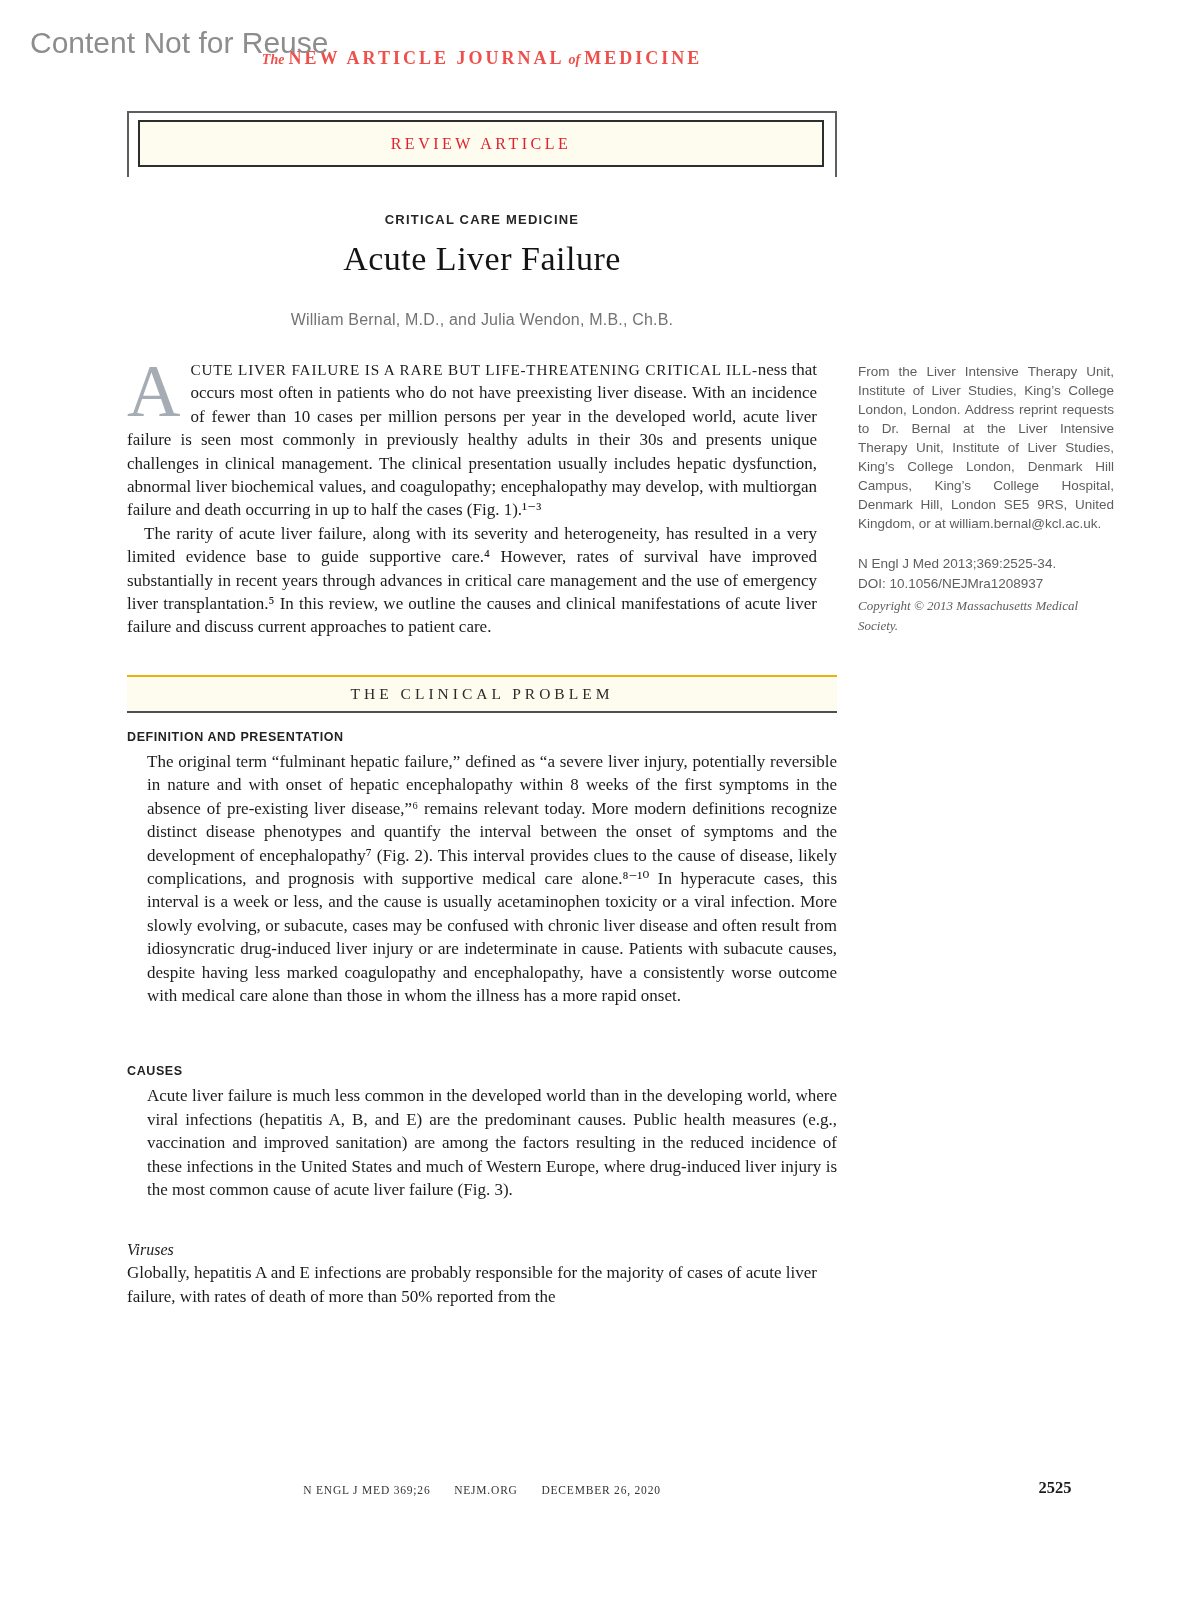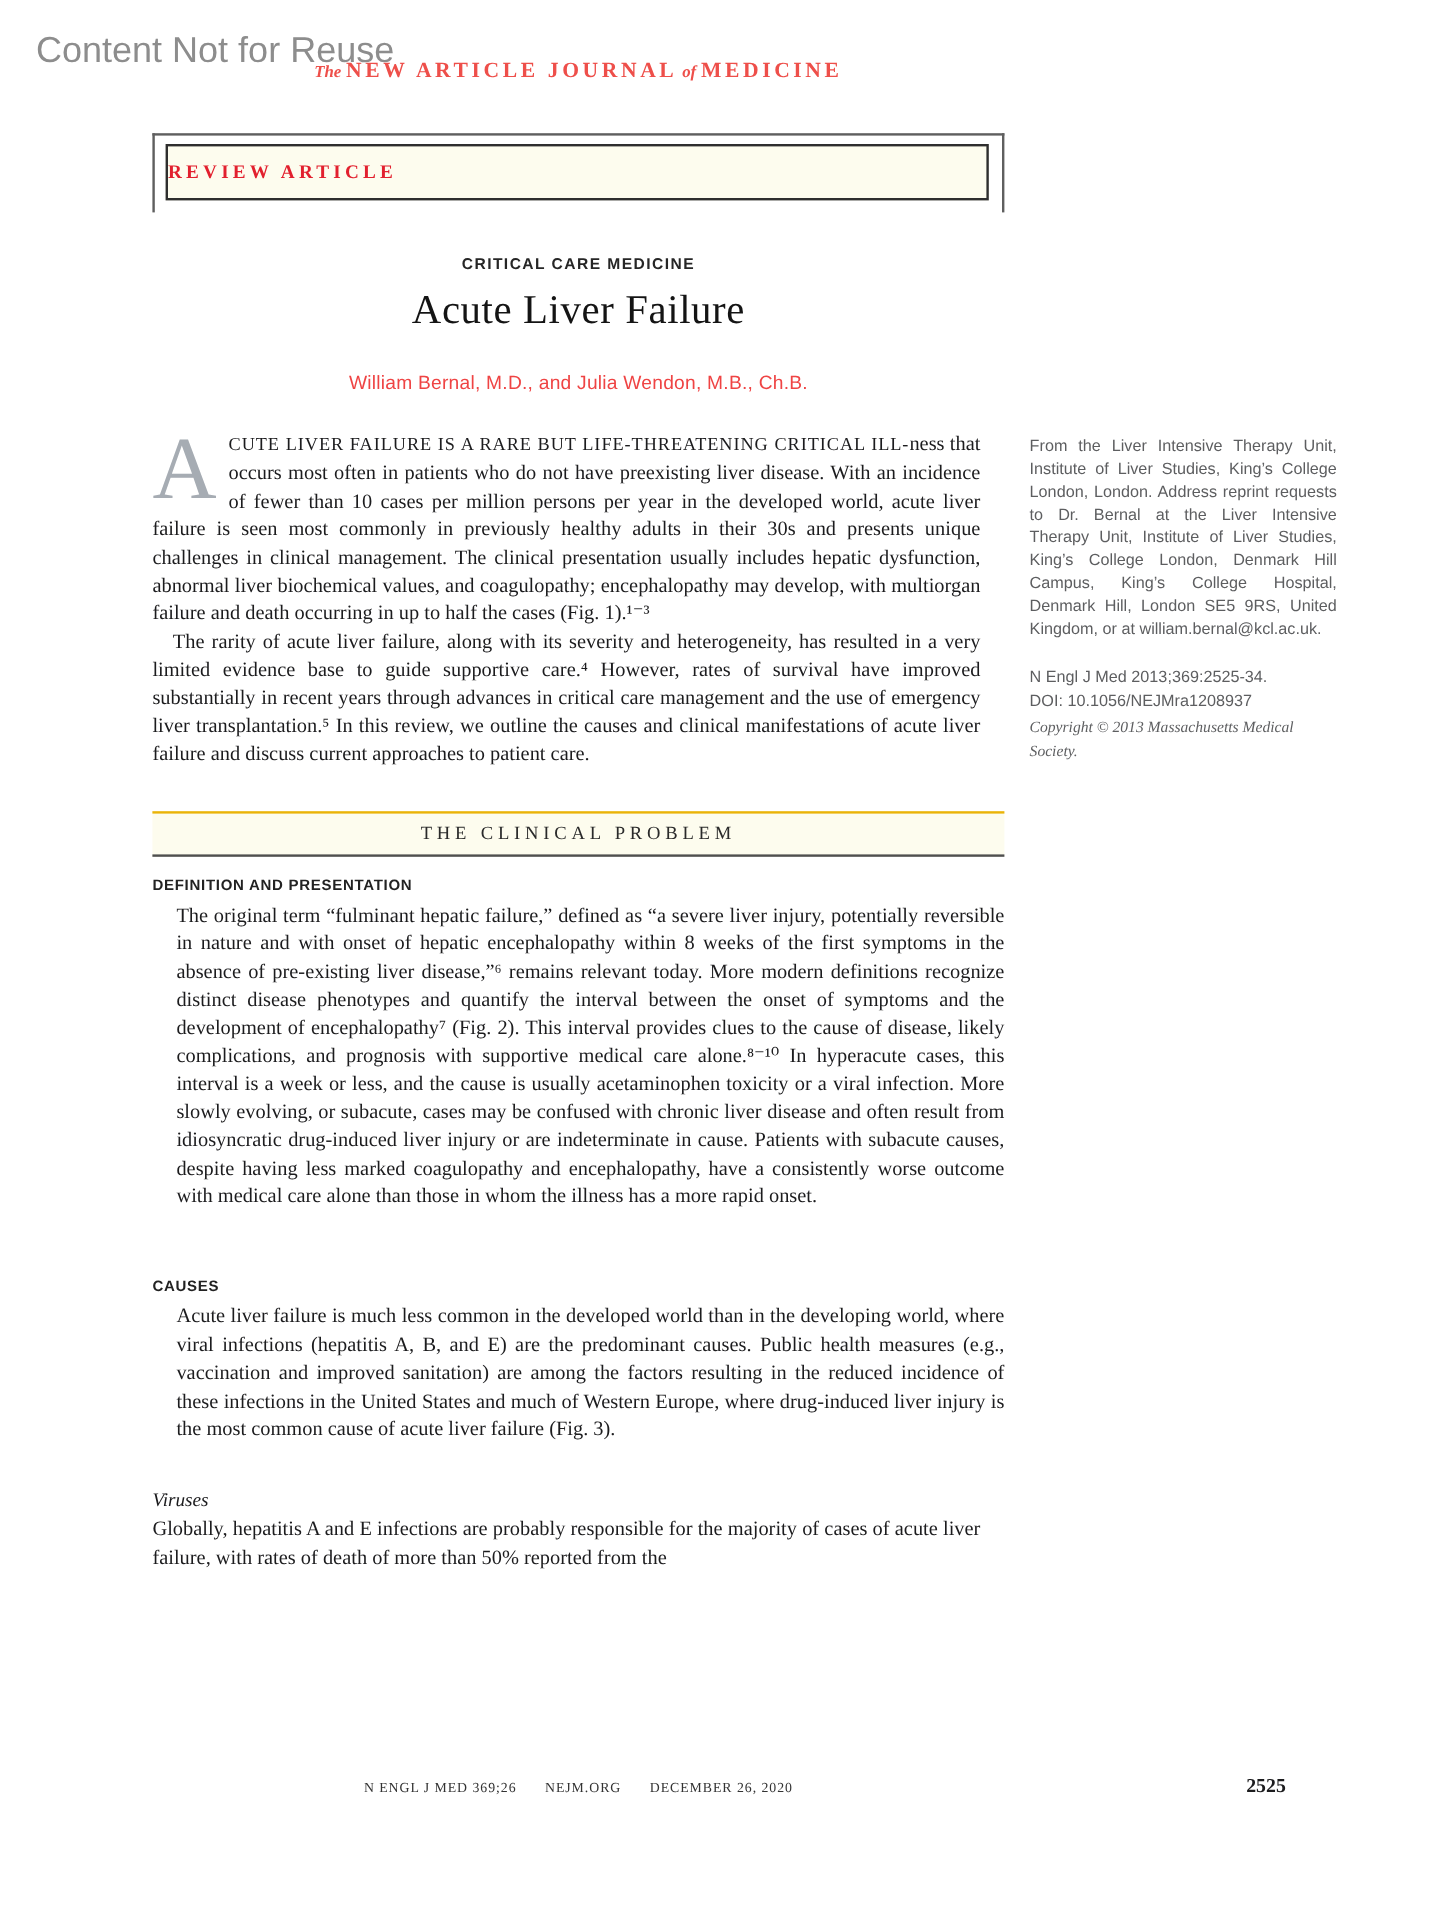--- a/index.html
+++ b/index.html
@@ -54,25 +54,26 @@
     border-top: 2px solid #5f5f5f;
     border-left: 2px solid #5f5f5f;
     border-right: 2px solid #5f5f5f;
   }
   .banner-inner {
     position: absolute;
     top: 7px; left: 9px; right: 11px;
     height: 47px;
     background: #fdfcee;
     border: 2px solid #2e2e2e;
+    text-align: center;
     line-height: 43px;
     font-size: 16px;
     letter-spacing: 3.5px;
     color: #e2202e;
-    font-weight: 700;
+    font-weight: 400;
   }
 
   
   .head-col { position: absolute; left: 127px; width: 710px; text-align: center; }
   .kicker {
     top: 212px;
     font-family: "Liberation Sans", "DejaVu Sans", sans-serif;
     font-size: 13px;
     font-weight: 700;
     letter-spacing: 1.2px;
@@ -81,21 +82,21 @@
   .title {
     top: 240px;
     font-size: 34px;
     color: #141414;
     letter-spacing: 0.5px;
   }
   .authors {
     top: 311px;
     font-family: "Liberation Sans", "DejaVu Sans", sans-serif;
     font-size: 16px;
-    color: #ef4444;
+    color: #737373;
     letter-spacing: 0.2px;
   }
 
   
   .main-col {
     position: absolute;
     left: 127px; top: 358px;
     width: 710px;
   }
   .main-col p {

